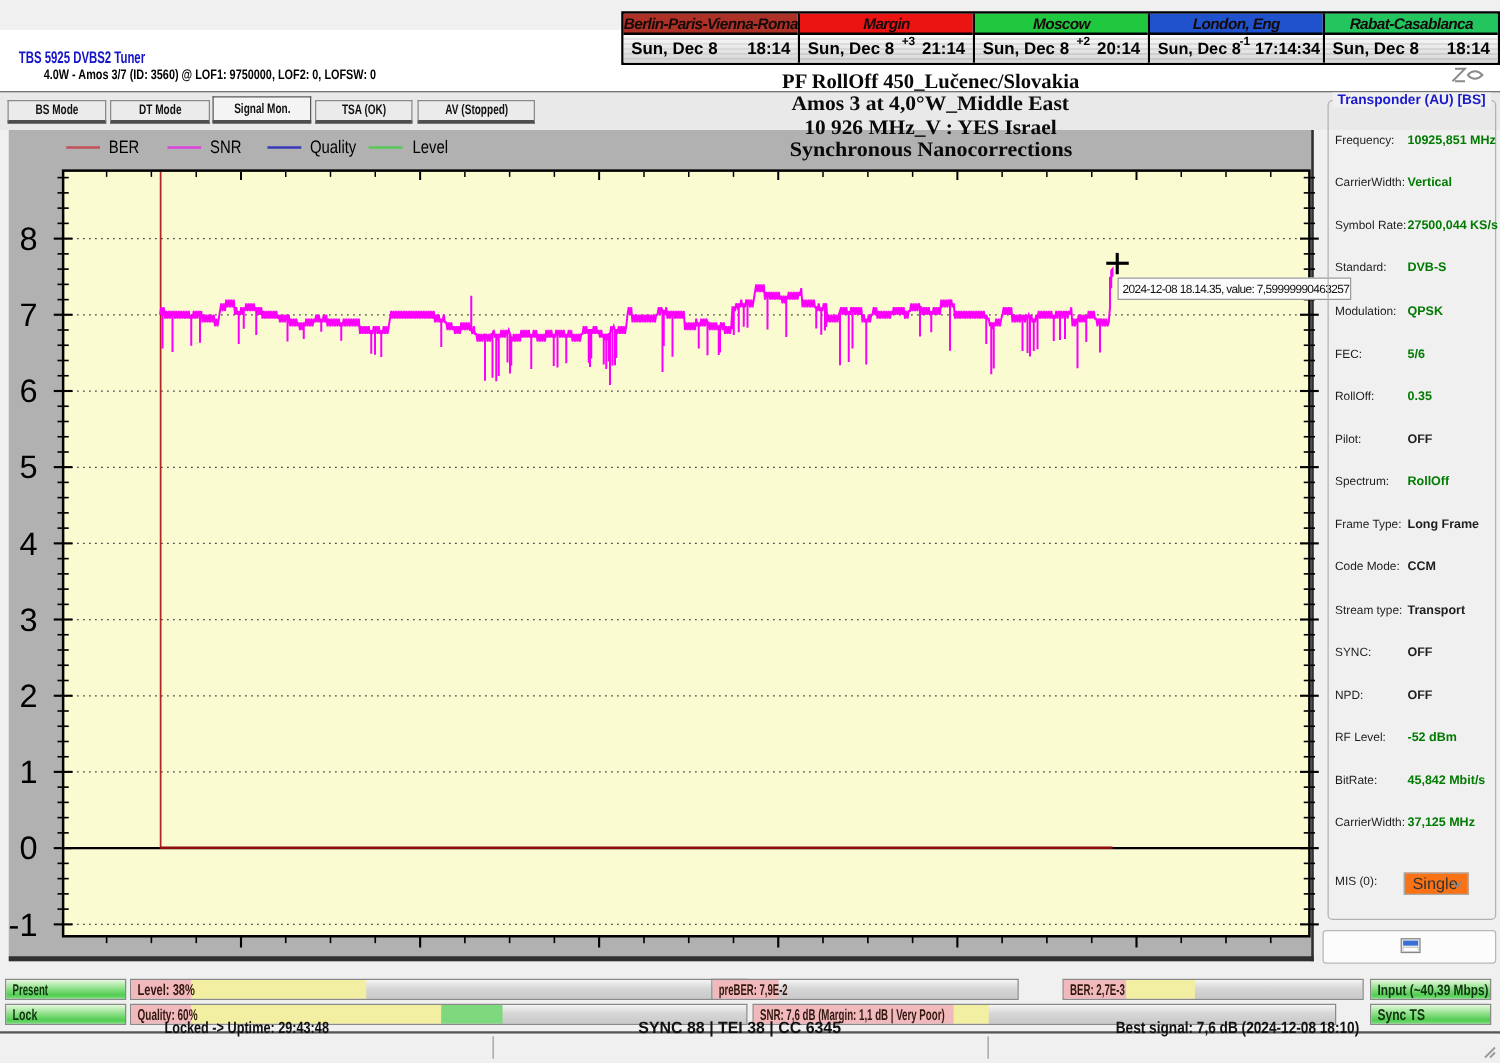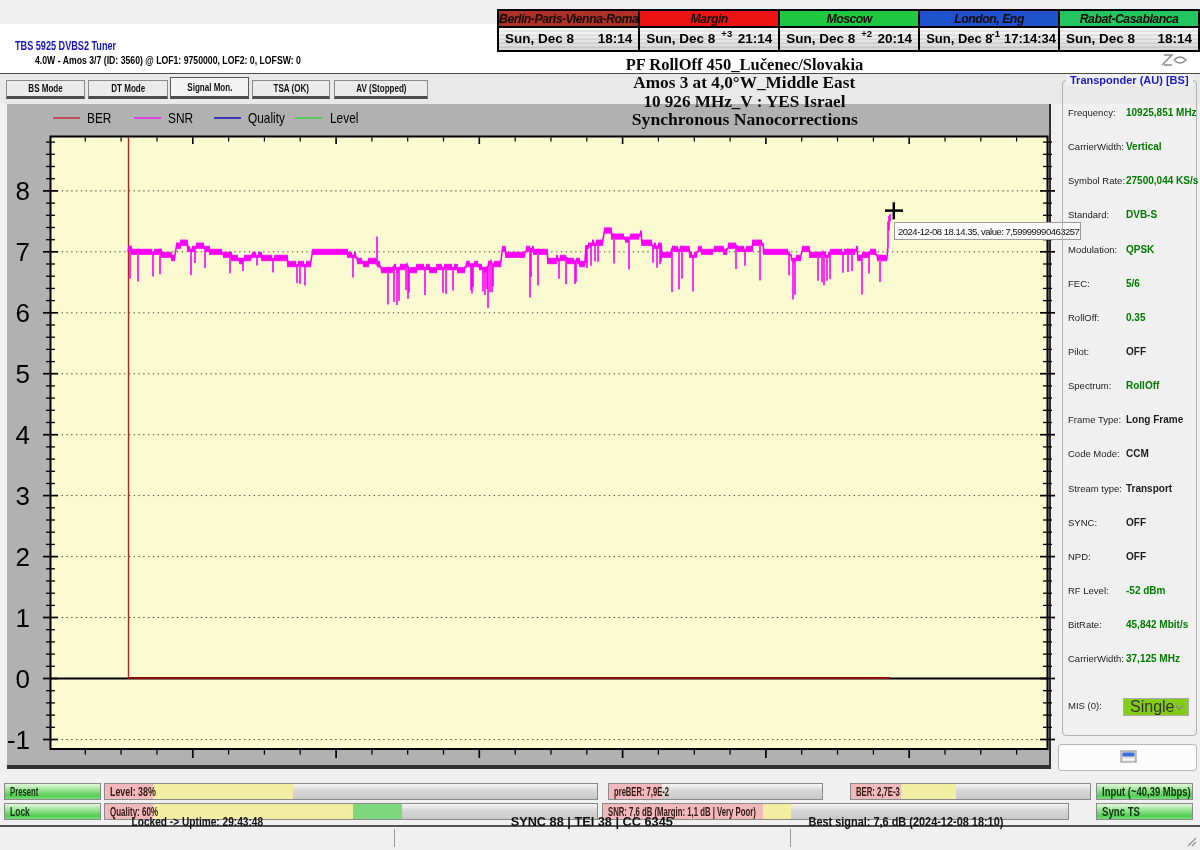--- a/index.html
+++ b/index.html
@@ -24,21 +24,21 @@
 .ccell:last-child { border-right:none; }
 .chead { height:17px; border-bottom:2px solid #000; text-align:center; font-size:12.3px; font-weight:bold; font-style:italic; color:#150a0a; line-height:16px; letter-spacing:-0.5px; white-space:nowrap; }
 .cdate { flex:1; position:relative; background:repeating-linear-gradient(180deg,#fbfbfb 0px,#fbfbfb 2px,#e2e2e2 3px,#e9e9e9 4px),linear-gradient(180deg,#ffffff,#d9d9d9); background-blend-mode:multiply; }
 .cd1 { position:absolute; left:6px; top:3px; font-size:13.5px; font-weight:bold; color:#000; white-space:nowrap; }
 .cd2 { position:absolute; right:6px; top:3px; font-size:13.5px; font-weight:bold; color:#000; white-space:nowrap; }
 .sup { position:absolute; top:0px; font-size:9.5px; font-weight:bold; color:#000; }
 #rgroup { left:1062px; top:80px; width:135px; height:656px; border:1px solid #b2b2b2; border-radius:4px; }
 #rglabel { left:1066px; top:74px; background:#f0f0f0; padding:0 4px; color:#1a1acc; font-weight:bold; font-size:11px; }
 .rlab { position:absolute; left:1068px; font-size:9.5px; color:#1d1d1d; white-space:nowrap; }
 .rval { position:absolute; left:1126px; font-size:10px; font-weight:bold; white-space:nowrap; }
-#miscombo { left:1123px; top:698px; width:66px; height:18px; background:#84cc16; border:1px solid #ababab; font-size:16px; color:#333; line-height:16px; padding-left:6px; }
+#miscombo { left:1123px; top:698px; width:52px; height:18px; background:#f97316; border:1px solid #ababab; font-size:13px; color:#333; line-height:16px; padding-left:6px; }
 
 #rbutton { left:1058px; top:744px; width:139px; height:27px; background:#fcfcfc; border:1px solid #b8b8b8; border-radius:3px; }
 .pbar { position:absolute; height:17px; border:1px solid #8a8a8a; background:linear-gradient(180deg,#f5f5f5,#d6d6d6 45%,#c9c9c9); overflow:hidden; }
 .pseg { position:absolute; top:0; bottom:0; }
 .ptxt { position:absolute; left:5px; top:0.5px; font-size:12.5px; font-weight:bold; color:#222; white-space:nowrap; transform-origin:left center; }
 .green { background:linear-gradient(180deg,#e4f8dc 0%,#8fe08a 45%,#52cd52 80%,#7ade7a 100%); }
 .pink { background:#f2b9bd; }
 .yellow { background:#f2efa2; }
 #statusline { left:0; top:825px; width:1200px; height:2px; background:#555; }
 #statusbar { left:0; top:827px; width:1200px; height:23px; background:#f0f0f0; }
@@ -353,21 +353,21 @@
 
 <div class="pbar" style="left:4px;top:783px;width:97px">
     <div class="pseg green" style="left:0;width:100%"></div>
     <div class="ptxt" style="transform:scaleX(.62);color:#103310">Present</div>
   </div>
 <div class="pbar" style="left:104px;top:783px;width:494px">
     <div class="pseg pink" style="left:0;width:48px"></div>
     <div class="pseg yellow" style="left:48px;width:140px"></div>
     <div class="ptxt" style="transform:scaleX(.71);color:#30180f">Level: 38%</div>
   </div>
-<div class="pbar" style="left:608px;top:783px;width:215px">
+<div class="pbar" style="left:569px;top:783px;width:246px">
     <div class="pseg pink" style="left:0;width:53px"></div>
     <div class="ptxt" style="transform:scaleX(.61);color:#30180f">preBER: 7,9E-2</div>
   </div>
 <div class="pbar" style="left:850px;top:783px;width:241px">
     <div class="pseg pink" style="left:0;width:50px"></div>
     <div class="pseg yellow" style="left:50px;width:55px"></div>
     <div class="ptxt" style="transform:scaleX(.62);color:#30180f">BER: 2,7E-3</div>
   </div>
 <div class="pbar" style="left:1096px;top:783px;width:97px">
     <div class="pseg green" style="left:0;width:100%"></div>
@@ -393,16 +393,16 @@
     <div class="pseg green" style="left:0;width:100%"></div>
     <div class="ptxt" style="transform:scaleX(.77);color:#103310">Sync TS</div>
   </div>
 
 <div class="abs" id="statusline"></div>
 <div class="abs" id="statusbar"></div>
 <div class="stxt" style="left:0;width:394px;text-align:center"><span style="transform:scaleX(.78)">Locked -&gt; Uptime: 29:43:48</span></div>
 <div class="ssep" style="left:394px"></div>
 <div class="stxt" style="left:394px;width:396px;text-align:center"><span style="transform:scaleX(.98)">SYNC 88 | TEI 38 | CC 6345</span></div>
 <div class="ssep" style="left:790px"></div>
-<div class="stxt" style="left:790px;width:400px;"><span style="transform:scaleX(.84)">Best signal: 7,6 dB (2024-12-08 18:10)</span></div>
+<div class="stxt" style="left:790px;width:400px;text-align:center"><span style="transform:scaleX(.84)">Best signal: 7,6 dB (2024-12-08 18:10)</span></div>
 <svg class="abs" style="left:1186px;top:836px" width="12" height="12" viewBox="0 0 12 12">
     <path d="M10,2 L2,10 M10,6 L6,10 M10,10 L10,10" stroke="#999" stroke-width="1.5"></path>
   </svg>
 
 </body></html>

